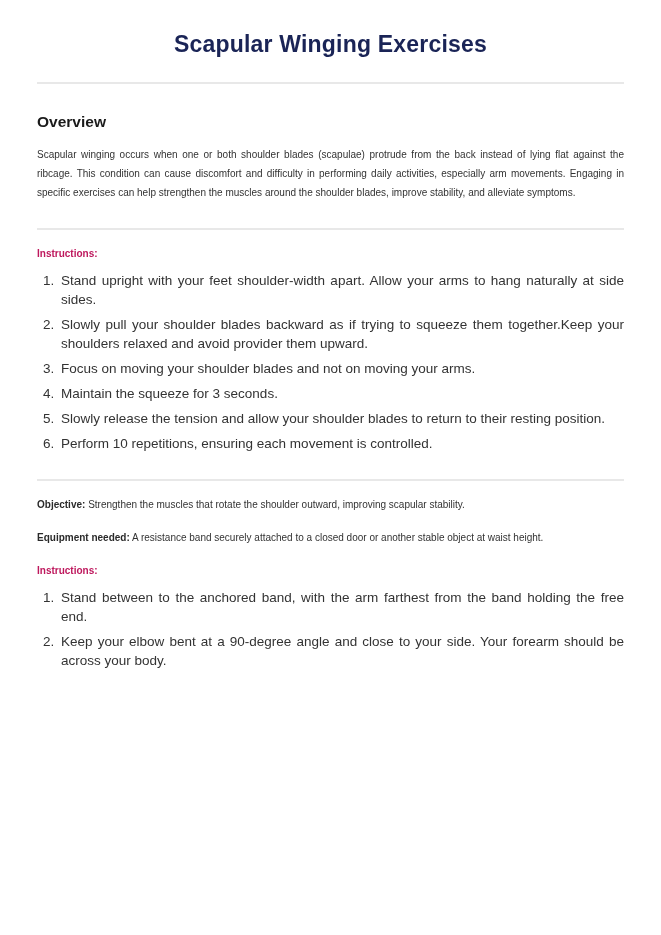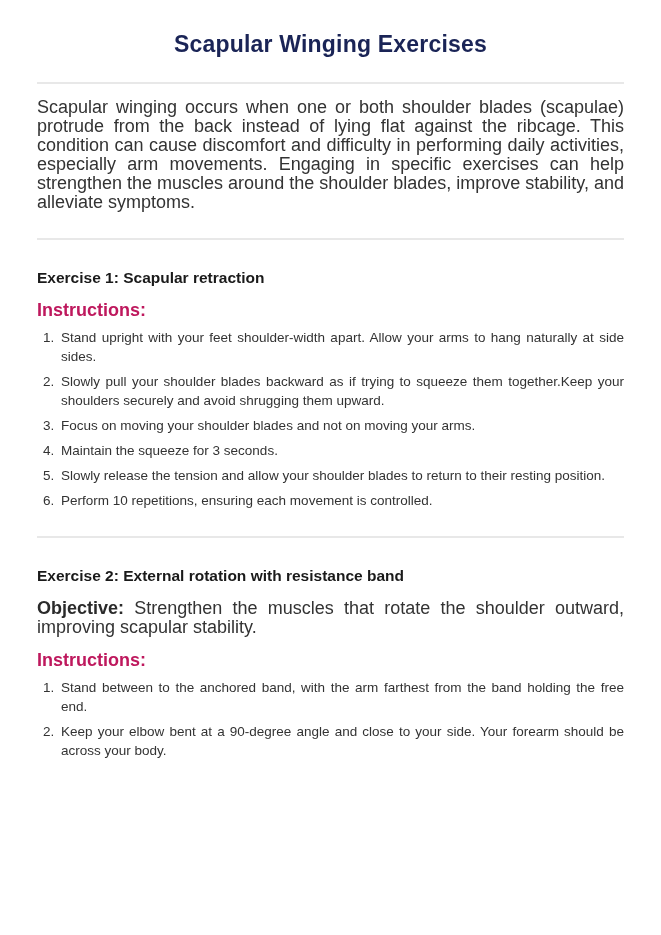--- a/index.html
+++ b/index.html
@@ -36,21 +36,21 @@
   .rule.after-title { margin-top: 24px; }
   .section-heading {
     margin: 28px 0 0 0;
     font-size: 15.5px;
     line-height: 19px;
     font-weight: bold;
     color: #1a1a1a;
   }
   p.body-text {
     margin: 14px 0 0 0;
-    font-size: 18px;
+    font-size: 10px;
     line-height: 19px;
     text-align: justify;
     color: #333333;
   }
   p.label-only { font-weight: bold; color: #be185d; }
   strong.inline-label { font-weight: bold; color: #2a2a2a; }
   ol.steps {
     margin: 8px 0 0 0;
     padding-left: 21px;
     font-size: 13.5px;
@@ -65,38 +65,38 @@
 </style>
 </head>
 <body>
 
 <div class="page">
 
   <h1 class="doc-title">Scapular Winging Exercises</h1>
 
   <hr class="rule after-title">
 
+  <h2 class="section-heading">Overview</h2>
   <p class="body-text">Scapular winging occurs when one or both shoulder blades (scapulae) protrude from the back instead of lying flat against the ribcage. This condition can cause discomfort and difficulty in performing daily activities, especially arm movements. Engaging in specific exercises can help strengthen the muscles around the shoulder blades, improve stability, and alleviate symptoms.</p>
 
   <hr class="rule">
 
-  <h2 class="section-heading">Exercise 1: Scapular retraction</h2>
   <p class="body-text label-only">Instructions:</p>
   <ol class="steps">
       <li>Stand upright with your feet shoulder-width apart. Allow your arms to hang naturally at side sides.</li>
-      <li>Slowly pull your shoulder blades backward as if trying to squeeze them together.Keep your shoulders securely and avoid shrugging them upward.</li>
+      <li>Slowly pull your shoulder blades backward as if trying to squeeze them together.Keep your shoulders relaxed and avoid provider them upward.</li>
       <li>Focus on moving your shoulder blades and not on moving your arms.</li>
       <li>Maintain the squeeze for 3 seconds.</li>
       <li>Slowly release the tension and allow your shoulder blades to return to their resting position.</li>
       <li>Perform 10 repetitions, ensuring each movement is controlled.</li>
     </ol>
 
   <hr class="rule">
 
-  <h2 class="section-heading">Exercise 2: External rotation with resistance band</h2>
   <p class="body-text"><strong class="inline-label">Objective:</strong> <span>Strengthen the muscles that rotate the shoulder outward, improving scapular stability.</span></p>
+  <p class="body-text"><strong class="inline-label">Equipment needed:</strong> <span>A resistance band securely attached to a closed door or another stable object at waist height.</span></p>
   <p class="body-text label-only">Instructions:</p>
   <ol class="steps">
       <li>Stand between to the anchored band, with the arm farthest from the band holding the free end.</li>
       <li>Keep your elbow bent at a 90-degree angle and close to your side. Your forearm should be across your body.</li>
     </ol>
 
 </div>
 
 </body></html>

